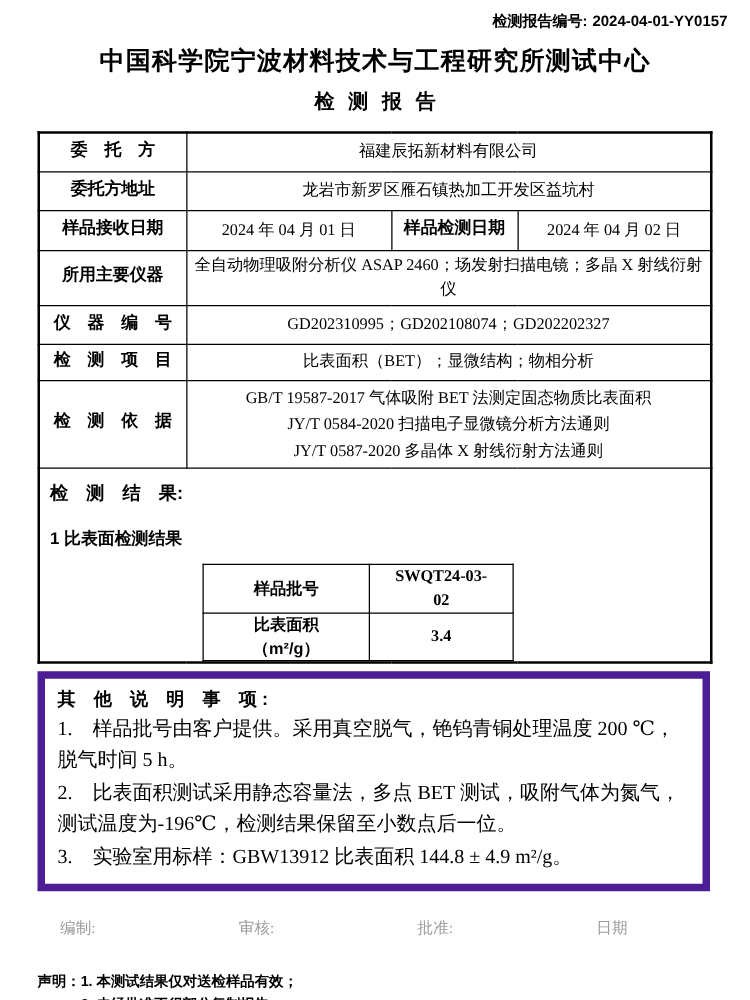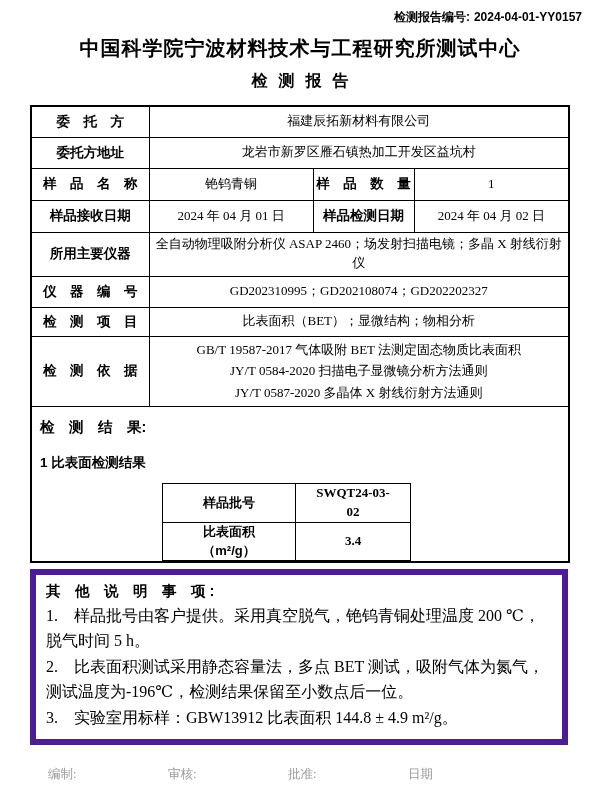--- a/index.html
+++ b/index.html
@@ -28,21 +28,21 @@
 
   table.info{
     border-collapse:collapse;table-layout:fixed;
     margin:13px 0 0 30px;width:538px;
   }
   table.info th,table.info td{
     border:1px solid #000;
   }
   table.info{border:2px solid #000;}
   table.info th{
-    font-family:Liberation Sans, sans-serif;
+    font-family:Liberation Mono, monospace;
     font-size:13.5px;font-weight:bold;text-align:center;
     padding:0 2px;line-height:1.3;
   }
   table.info td{
     font-size:13px;text-align:center;padding:0 6px;line-height:1.45;
   }
   tr.r1{height:31px;} tr.r2{height:31px;}
   tr.r3{height:32px;} tr.r4{height:32px;}
   tr.r5{height:42px;} tr.r6{height:44px;}
   tr.r7{height:31px;} tr.r8{height:29px;}
@@ -76,21 +76,21 @@
     border:6px solid #4c1d95;min-height:101px;padding:5px 10px 8px 10px;
   }
   .notes-heading{
     font-family:"Liberation Sans","DejaVu Sans",sans-serif;
     font-weight:bold;font-size:14.5px;margin:2px 0 3px 0;
   }
   .note-line{font-size:16px;line-height:1.55;margin:1px 0;}
 
   .signoff{
     display:flex;margin:21px 0 0 0;padding-left:48px;
-    color:#9b9b9b;font-size:12.5px;
+    color:#9b9b9b;font-size:12.5px;gap:23px;
   }
   .signoff span{flex:0 0 120px;}
 
   .statement{
     display:flex;margin:27px 0 0 30px;
     font-family:"Liberation Sans","DejaVu Sans",sans-serif;
     font-weight:bold;font-size:11.5px;line-height:1.5;
   }
   .statement .stmt-label{flex:none;}
   .statement .stmt-items div{margin:0;}
@@ -115,26 +115,20 @@
         <col style="width:155px">
       </colgroup>
     <tbody>
       <tr class="r1">
         <th>委　托　方</th>
         <td colspan="3">福建辰拓新材料有限公司</td>
       </tr>
       <tr class="r2">
         <th>委托方地址</th>
         <td colspan="3">龙岩市新罗区雁石镇热加工开发区益坑村</td>
-      </tr>
-      <tr class="r3">
-        <th>样　品　名　称</th>
-        <td>铯钨青铜</td>
-        <th>样　品　数　量</th>
-        <td>1</td>
       </tr>
       <tr class="r4">
         <th>样品接收日期</th>
         <td>2024 年 04 月 01 日</td>
         <th>样品检测日期</th>
         <td>2024 年 04 月 02 日</td>
       </tr>
       <tr class="r6">
         <th>所用主要仪器</th>
         <td colspan="3">全自动物理吸附分析仪 ASAP 2460；场发射扫描电镜；多晶 X 射线衍射仪</td>

